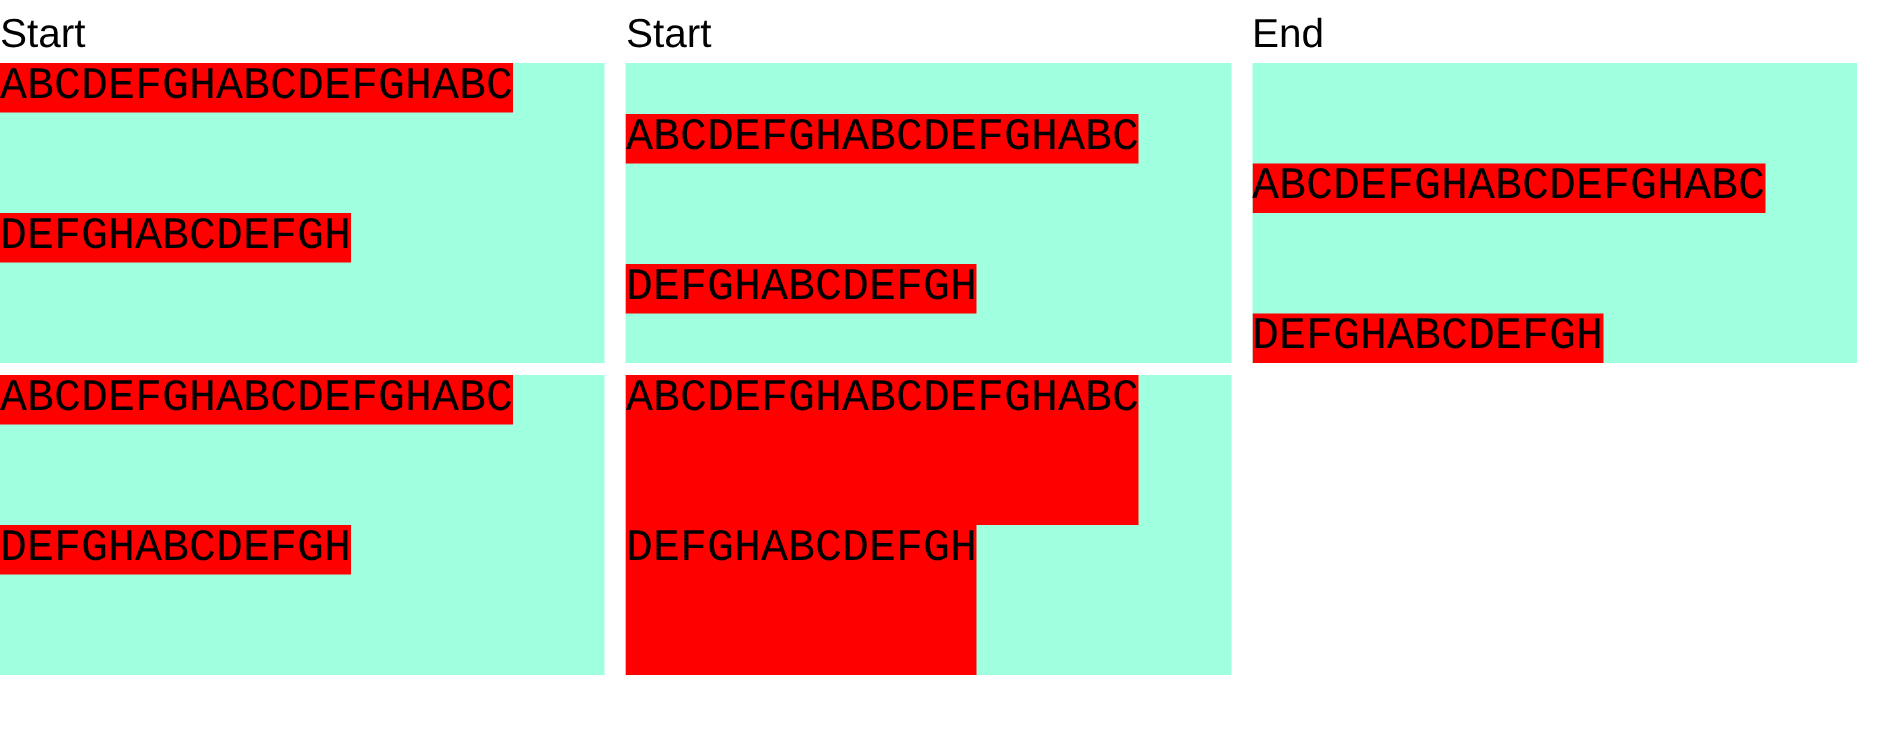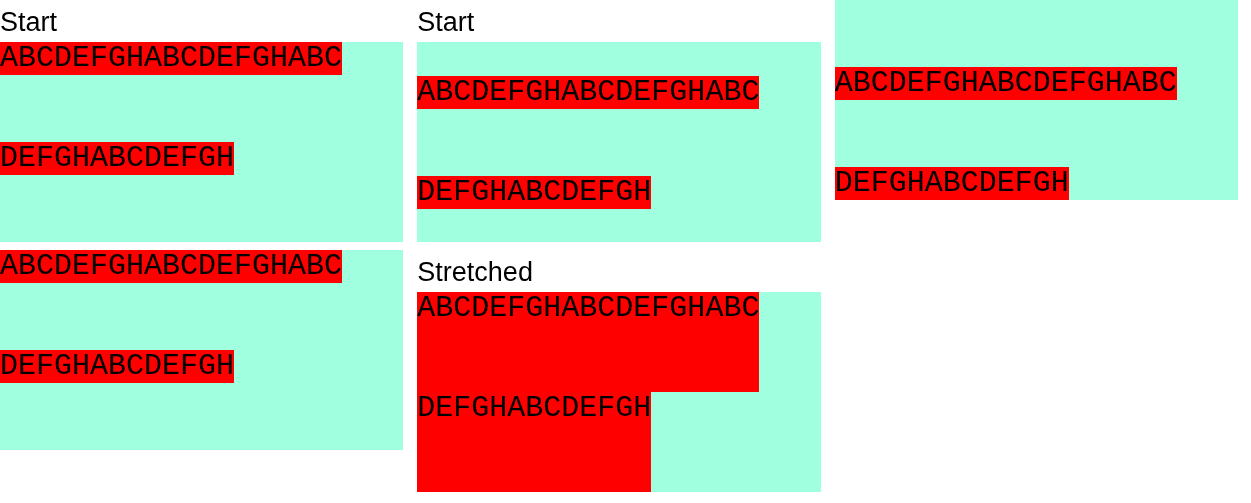--- a/index.html
+++ b/index.html
@@ -75,35 +75,35 @@
 
     <section class="panel">
       <h2 class="panel-title">Start</h2>
       <div class="box align-center">
         <span class="item">ABCDEFGHABCDEFGHABC</span>
         <span class="item">DEFGHABCDEFGH</span>
       </div>
     </section>
 
     <section class="panel">
+      <h2 class="panel-title">End</h2>
       <div class="box align-end">
         <span class="item">ABCDEFGHABCDEFGHABC</span>
         <span class="item">DEFGHABCDEFGH</span>
       </div>
     </section>
 
     <section class="panel">
       <div class="box align-baseline">
         <span class="item">ABCDEFGHABCDEFGHABC</span>
         <span class="item">DEFGHABCDEFGH</span>
       </div>
     </section>
 
     <section class="panel">
-      <h2 class="panel-title">Stretched</h2>
       <div class="box align-stretch">
         <span class="item">ABCDEFGHABCDEFGHABC</span>
         <span class="item">DEFGHABCDEFGH</span>
       </div>
     </section>
 
   </div>
 </div>
 
 </body></html>

